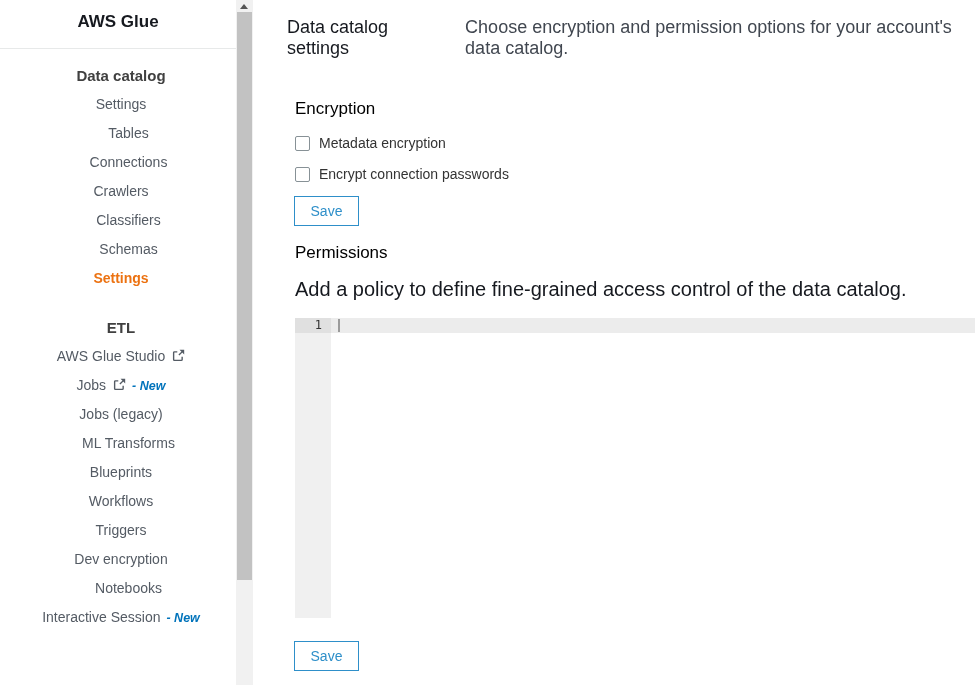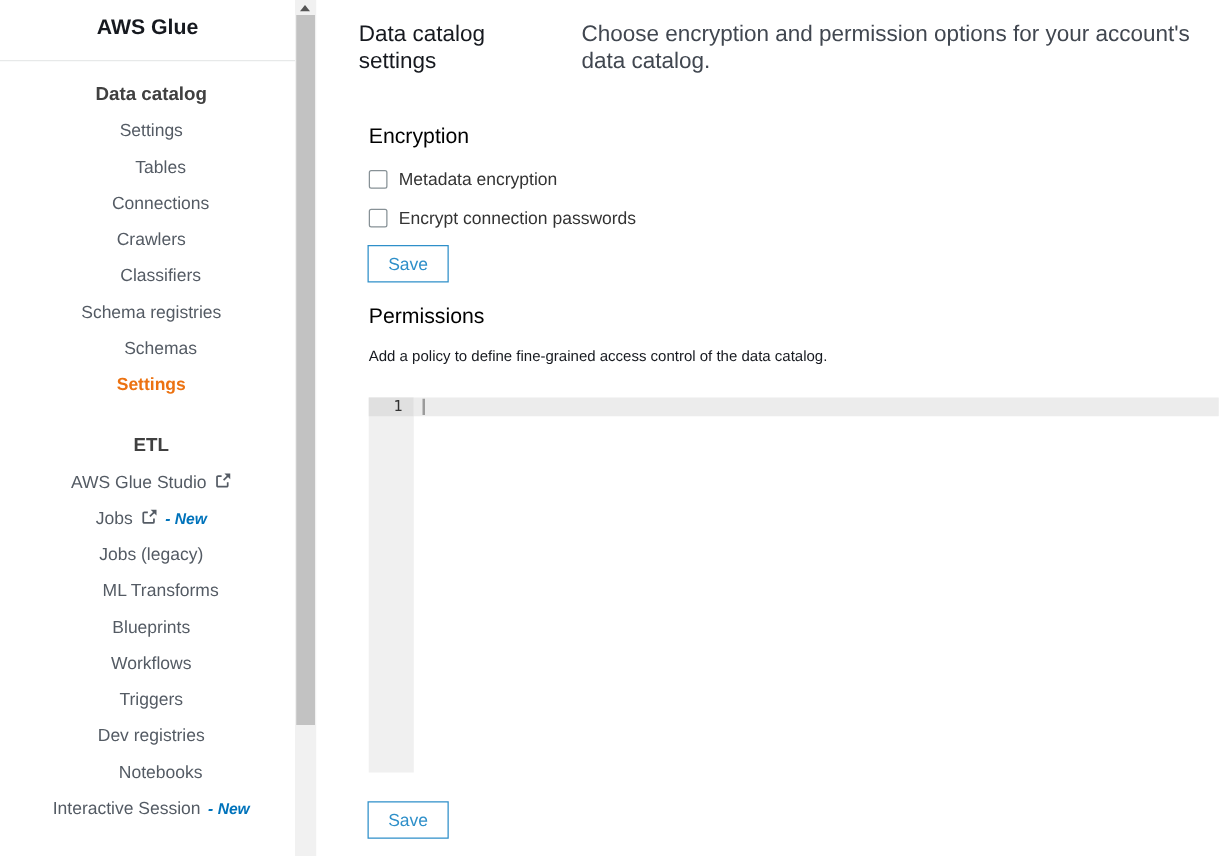--- a/index.html
+++ b/index.html
@@ -103,21 +103,21 @@
     font-size: 14px;
     font-family: "Liberation Sans", sans-serif;
     cursor: pointer;
     padding: 0;
   }
   .save-btn.btn1 { top: 196px; }
   .save-btn.btn2 { top: 641px; }
 
   .perm-desc {
     position: absolute; left: 41px; top: 278px;
-    font-size: 12px; color: #16191f;
+    font-size: 20px; color: #16191f;
   }
 
   
   .editor {
     position: absolute; left: 41px; top: 318px; right: 0;
     height: 300px; background: #fff;
   }
   .editor-gutter {
     position: absolute; left: 0; top: 0;
     width: 36px; height: 300px;
@@ -144,41 +144,40 @@
 
 <div class="sidebar">
   <div class="sidebar-title">AWS Glue</div>
   <div class="nav">
     <div class="nav-item section">Data catalog</div>
     <div class="nav-item">Settings</div>
     <div class="nav-item indent">Tables</div>
     <div class="nav-item indent">Connections</div>
     <div class="nav-item">Crawlers</div>
     <div class="nav-item indent">Classifiers</div>
-    <div class="nav-item">Schema registries</div>
     <div class="nav-item indent">Schemas</div>
     <div class="nav-item active">Settings</div>
 
     <div class="nav-item section gap-top">ETL</div>
     <div class="nav-item"><span>AWS Glue Studio</span><span class="ext-icon"><svg width="13" height="13" viewBox="0 0 16 16">
             <path d="M12.5 9.5v3.5a1 1 0 0 1-1 1H3a1 1 0 0 1-1-1V4.5a1 1 0 0 1 1-1h3.5" fill="none" stroke="#545b64" stroke-width="1.7"></path>
             <path d="M8.5 7.5L14 2" fill="none" stroke="#545b64" stroke-width="1.7"></path>
             <path d="M9.3 1h5.7v5.7z" fill="#545b64"></path>
           </svg></span></div>
     <div class="nav-item"><span>Jobs</span><span class="ext-icon"><svg width="13" height="13" viewBox="0 0 16 16">
             <path d="M12.5 9.5v3.5a1 1 0 0 1-1 1H3a1 1 0 0 1-1-1V4.5a1 1 0 0 1 1-1h3.5" fill="none" stroke="#545b64" stroke-width="1.7"></path>
             <path d="M8.5 7.5L14 2" fill="none" stroke="#545b64" stroke-width="1.7"></path>
             <path d="M9.3 1h5.7v5.7z" fill="#545b64"></path>
           </svg></span><span class="new-badge">- New</span></div>
     <div class="nav-item">Jobs (legacy)</div>
     <div class="nav-item indent">ML Transforms</div>
     <div class="nav-item">Blueprints</div>
     <div class="nav-item">Workflows</div>
     <div class="nav-item">Triggers</div>
-    <div class="nav-item">Dev registries</div>
+    <div class="nav-item">Dev encryption</div>
     <div class="nav-item indent">Notebooks</div>
     <div class="nav-item"><span>Interactive Session</span><span class="new-badge">- New</span></div>
   </div>
 </div>
 
 <div class="v-scrollbar">
   <div class="scroll-arrow-up"></div>
   <div class="scroll-thumb"></div>
 </div>
 

